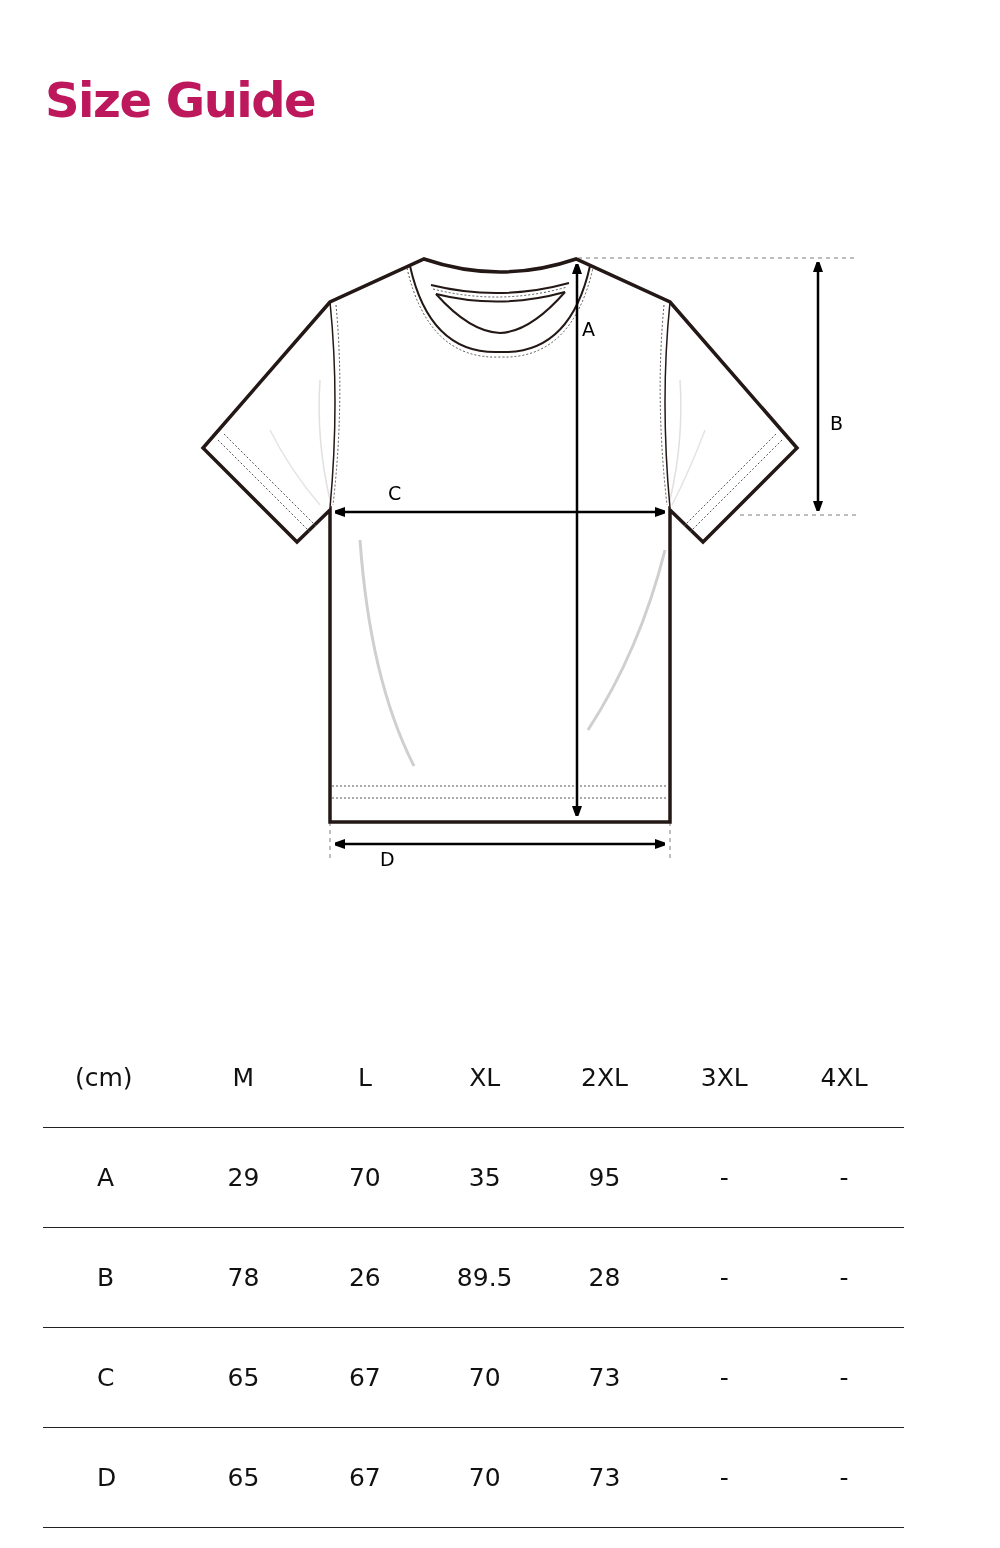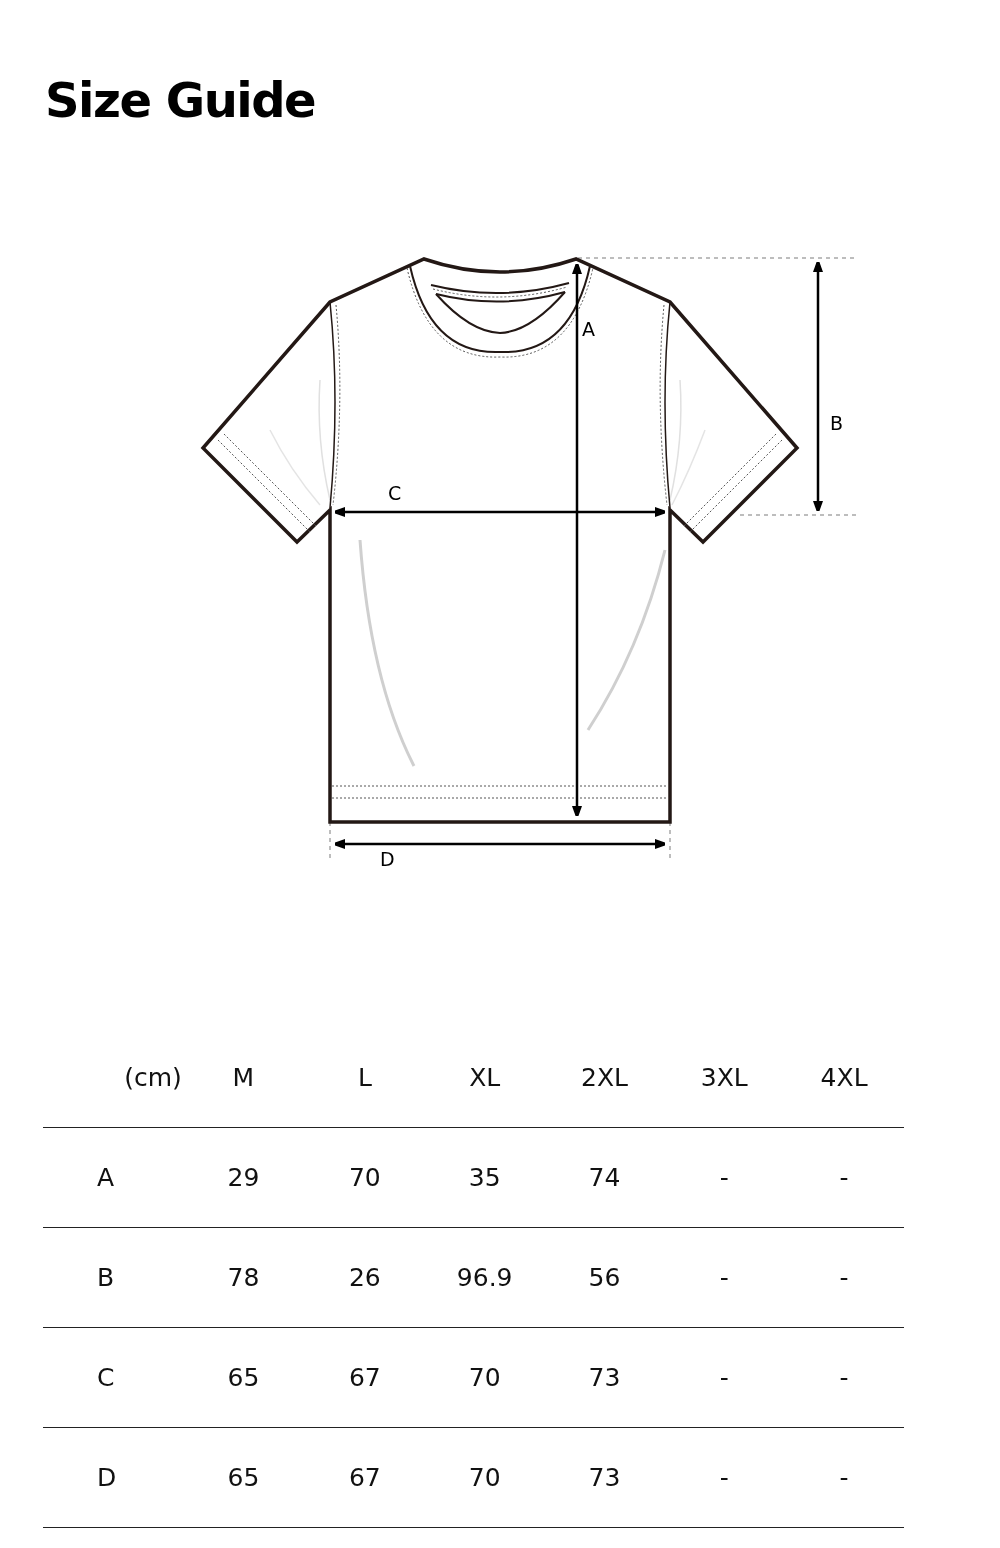--- a/index.html
+++ b/index.html
@@ -2,42 +2,42 @@
 <html><head>
 <meta charset="utf-8">
 <style>
   html, body { margin: 0; padding: 0; background: #ffffff; }
   body {
     width: 1000px; height: 1548px; position: relative; overflow: hidden;
     font-family: "DejaVu Sans", "Liberation Sans", sans-serif; color: #111;
   }
   .title {
     position: absolute; left: 45px; top: 74px;
-    font-size: 48px; font-weight: bold; letter-spacing: -1.5px; color: #000000;
+    font-size: 48px; font-weight: bold; letter-spacing: -1.5px; color: #be185d;
     margin: 0; line-height: 1.1;
   }
   .diagram { position: absolute; left: 0; top: 230px; width: 1000px; height: 660px; }
   .diagram svg { width: 1000px; height: 660px; display: block; }
   .dlabel { font-family: "DejaVu Sans", sans-serif; font-size: 19px; fill: #000; }
 
   .size-table {
     position: absolute; left: 43px; top: 1028px; width: 861px;
     border-collapse: collapse; table-layout: fixed;
     font-family: "DejaVu Sans", sans-serif; font-size: 25px; color: #111;
   }
   .size-table th, .size-table td {
     height: 99px; padding: 0; text-align: center; font-weight: normal;
     border-bottom: 1.5px solid #222;
   }
   .size-table thead th { border-bottom: 1.5px solid #222; }
   .size-table col.c0 { width: 124px; }
   .size-table col.c1 { width: 110px; }
   .size-table col.cn { width: 107px; }
   .row-label { text-align: left; }
-  .size-table th.unit { text-align: right; padding-left: 32px; }
+  .size-table th.unit { text-align: left; padding-left: 32px; }
   .size-table td.row-label { text-align: left; padding-left: 54px; }
 </style>
 </head>
 <body>
 
 <h1 class="title">Size Guide</h1>
 
 <div class="diagram">
   <svg viewBox="0 230 1000 660" xmlns="http://www.w3.org/2000/svg">
     <defs>
@@ -124,30 +124,30 @@
       <th>3XL</th>
       <th>4XL</th>
     </tr>
   </thead>
   <tbody>
     <tr>
       <td class="row-label">A</td>
       <td>29</td>
       <td>70</td>
       <td>35</td>
-      <td>74</td>
+      <td>95</td>
       <td>-</td>
       <td>-</td>
     </tr>
     <tr>
       <td class="row-label">B</td>
       <td>78</td>
       <td>26</td>
-      <td>96.9</td>
-      <td>56</td>
+      <td>89.5</td>
+      <td>28</td>
       <td>-</td>
       <td>-</td>
     </tr>
     <tr>
       <td class="row-label">C</td>
       <td>65</td>
       <td>67</td>
       <td>70</td>
       <td>73</td>
       <td>-</td>

